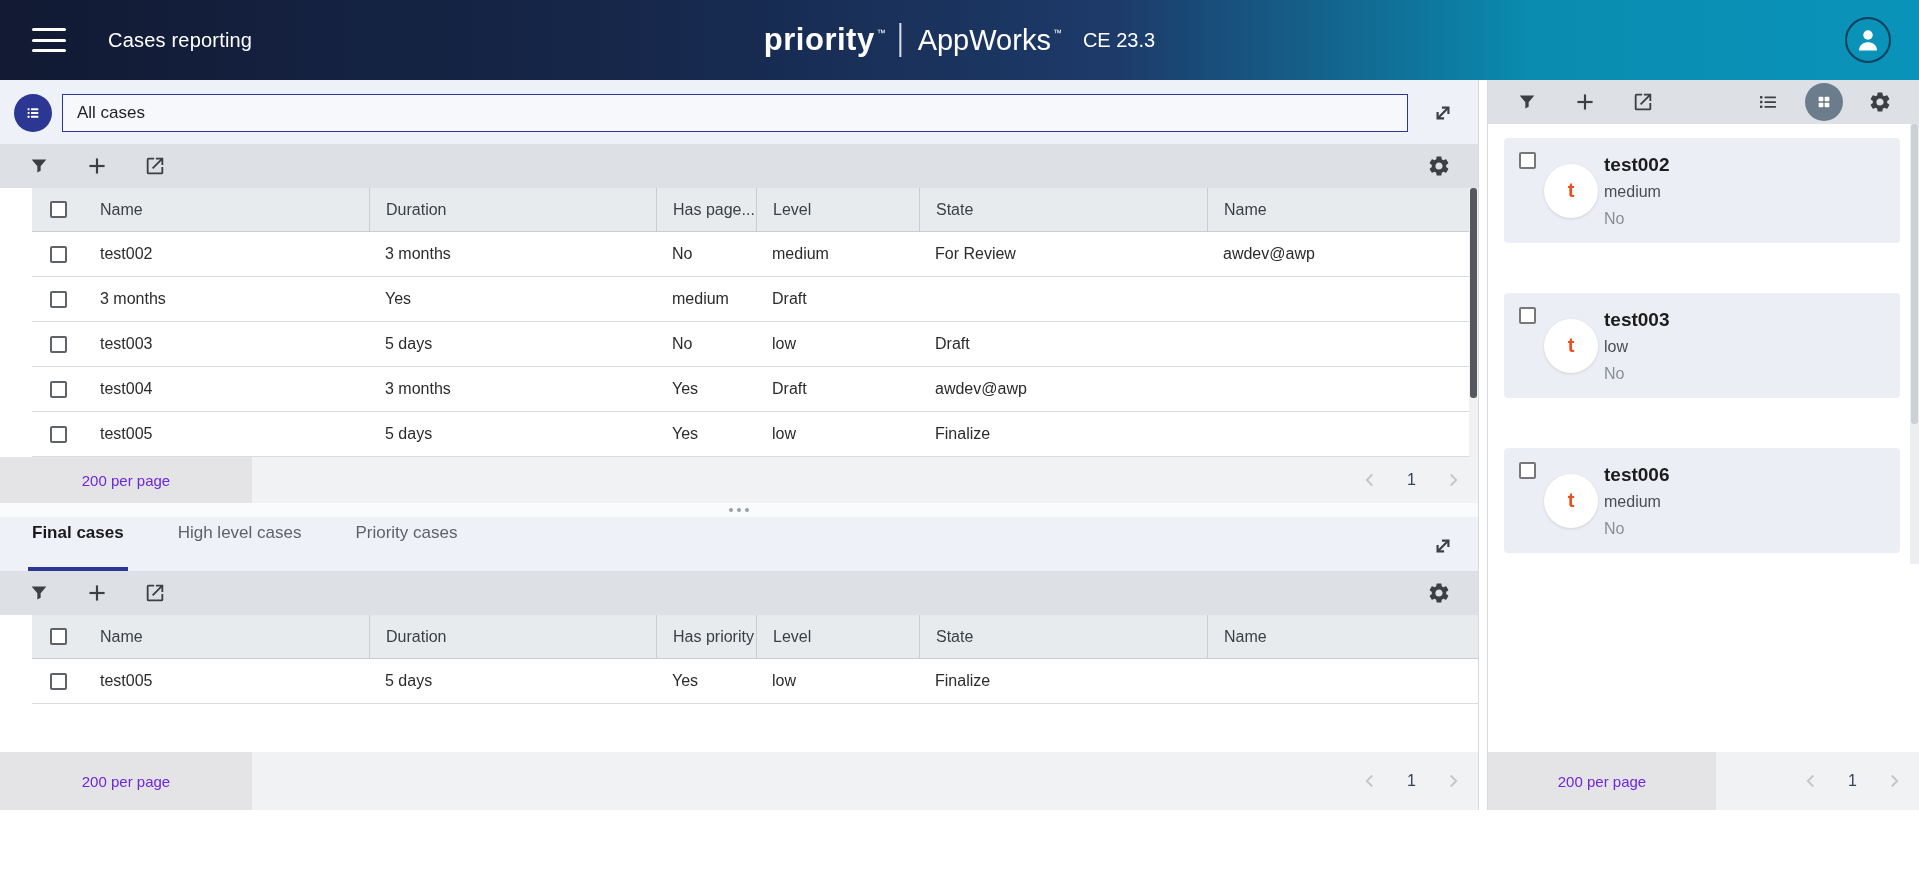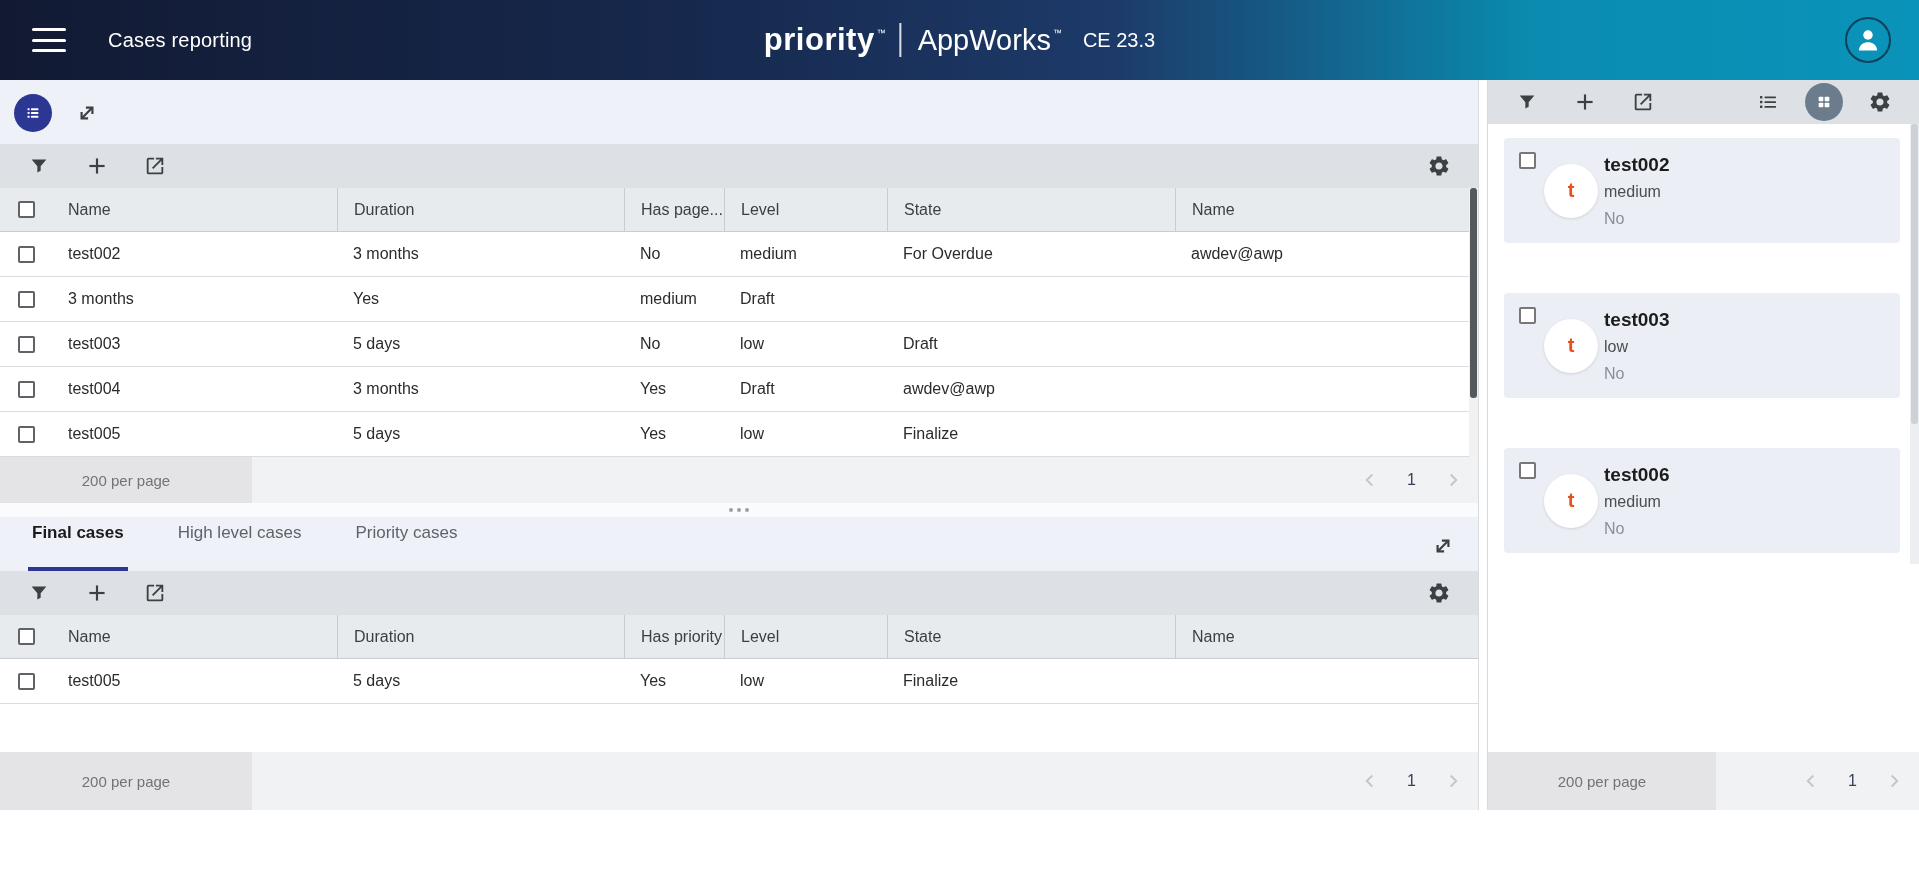--- a/index.html
+++ b/index.html
@@ -45,37 +45,37 @@
   .toolbar .icon-btn { margin-right:24px; }
   .toolbar .spacer { flex:1; }
   .toolbar .right-group .icon-btn { margin:0 0 0 20px; }
   .right-group { display:flex; align-items:center; }
   .grid-circle { width:38px; height:38px; border-radius:50%; background:#6b7d8c;
                  display:flex; align-items:center; justify-content:center; }
 
   
   .tablewrap { position:relative; background:#fff; }
   .t-row { display:grid; grid-template-columns:52px 285px 287px 100px 163px 288px 1fr;
-           align-items:center; height:45px; background:#fff; border-bottom:1px solid #dadde0; }
+           align-items:center; height:45px; background:#fff; border-bottom:1px solid #dadde0;margin-left:32px; }
   .thead { height:44px; background:#e8ebee; border-bottom:1px solid #c9ccd0; }
   .thead .t-cell { color:#3a3f44; }
   .t-cell { font-size:16px; padding-left:16px; overflow:hidden; white-space:nowrap; height:100%;
             display:flex; align-items:center; }
   .thead .sep { border-left:1px solid #c9ccd0; }
   .cb-cell { justify-content:center; padding-left:0; }
   .checkbox { width:17px; height:17px; border:2px solid #5f6368; background:#fff; border-radius:2px; cursor:pointer; }
   .vscroll { position:absolute; right:0; top:0; width:9px; height:100%; background:#f1f1f1; }
   .vscroll .thumb { position:absolute; top:0; left:1px; width:7px; height:210px; background:#55585c; border-radius:3px; }
 
   
   .pagebar { background:#f1f2f3; display:flex; align-items:center; position:relative; }
   .pagebar.h46 { height:46px; flex:0 0 46px; }
   .pagebar.h58 { height:58px; flex:0 0 58px; }
   .perpage { width:252px; height:100%; background:#e4e4e7; display:flex; align-items:center;
-             justify-content:center; font-size:15px; color:#737373; cursor:pointer; }
+             justify-content:center; font-size:15px; color:#6d28d9; cursor:pointer; }
   .pager { position:absolute; right:14px; display:flex; align-items:center; }
   .page-num { font-size:16px; color:#37415c; margin:0 26px; }
   .chev { background:none; border:none; cursor:pointer; display:flex; align-items:center; }
 
   
   .splitter { height:14px; background:#fafbfc; display:flex; align-items:center; justify-content:center;
               cursor:row-resize; }
   .splitter i { width:4px; height:4px; border-radius:50%; background:#9aa0a6; margin:0 2px; display:block; }
 
   
@@ -141,20 +141,21 @@
           <div class="lens-icon">
             <svg class="ic" width="20" height="20" viewBox="0 0 24 24" fill="#fff">
               <rect x="5.5" y="6.2" width="2.4" height="2.4" rx=".5"></rect>
                 <rect x="9.5" y="6.2" width="9" height="2.4" rx=".8"></rect>
               <rect x="5.5" y="10.8" width="2.4" height="2.4" rx=".5"></rect>
                 <rect x="9.5" y="10.8" width="9" height="2.4" rx=".8"></rect>
               <rect x="5.5" y="15.4" width="2.4" height="2.4" rx=".5"></rect>
                 <rect x="9.5" y="15.4" width="9" height="2.4" rx=".8"></rect>
             </svg>
           </div>
+          <div class="lens-input">All cases</div>
           <button class="icon-btn expand-btn">
             <svg class="ic" width="26" height="26" viewBox="0 0 24 24" fill="none" stroke="#3c4043" stroke-width="2">
               <path d="M7 17L17 7"></path>
                 <path d="M11 7h6v6"></path>
                 <path d="M13 17H7v-6"></path>
             </svg>
           </button>
         </div>
 
         <div class="toolbar">
@@ -198,21 +199,21 @@
           </div>
 
           <div class="t-row">
             <div class="t-cell cb-cell">
                 <span class="checkbox"></span>
               </div>
             <div class="t-cell">test002</div>
             <div class="t-cell">3 months</div>
             <div class="t-cell">No</div>
             <div class="t-cell">medium</div>
-            <div class="t-cell">For Overdue</div>
+            <div class="t-cell">For Review</div>
             <div class="t-cell">awdev@awp</div>
           </div>
           <div class="t-row">
             <div class="t-cell cb-cell">
                 <span class="checkbox"></span>
               </div>
             <div class="t-cell">3 months</div>
             <div class="t-cell">Yes</div>
             <div class="t-cell">medium</div>
             <div class="t-cell">Draft</div>

